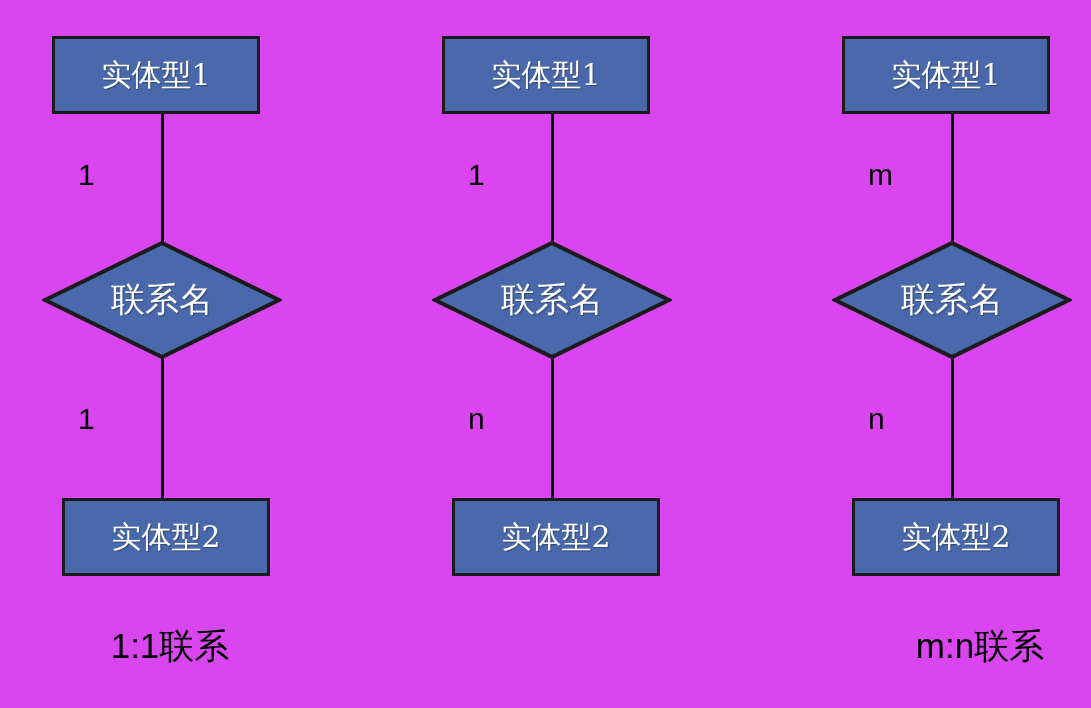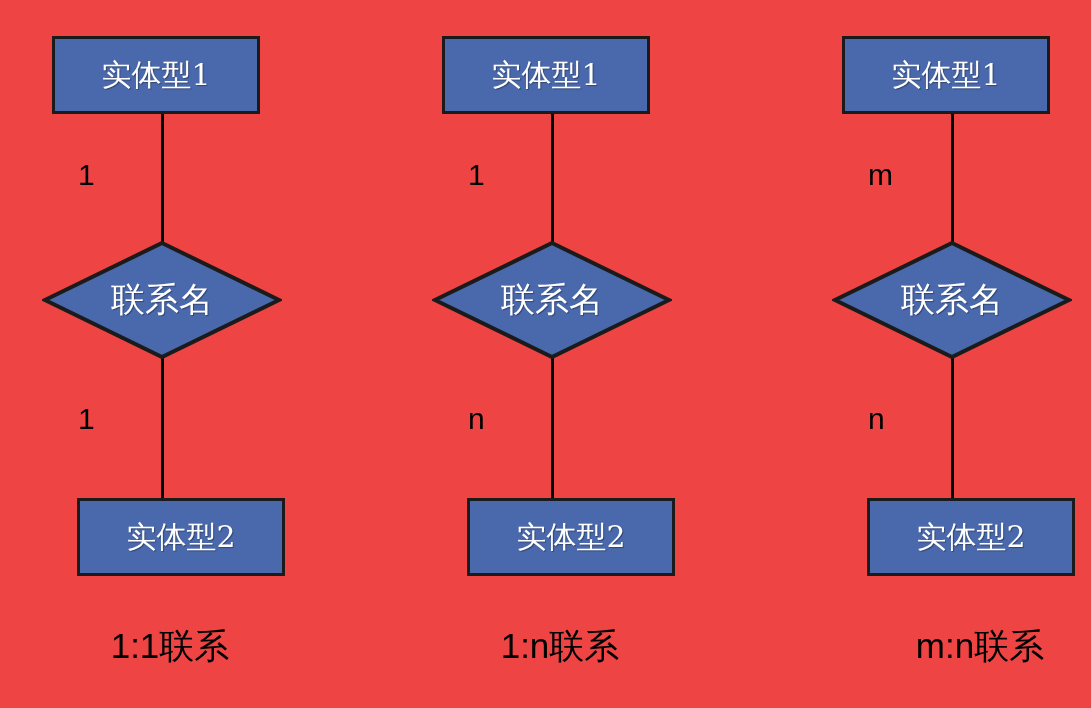--- a/index.html
+++ b/index.html
@@ -11,21 +11,21 @@
     width: 1091px;
     height: 708px;
     position: relative;
     overflow: hidden;
     font-family: "Liberation Sans", "DejaVu Sans", sans-serif;
   }
 
   .canvas {
     position: absolute;
     inset: 0;
-    background: #ef4444;
+    background: #d946ef;
   }
 
   
   .er-column {
     position: absolute;
     top: 0;
     width: 363px;
     height: 708px;
   }
   #col-0 { left: 0px; }
@@ -48,21 +48,21 @@
     width: 208px;
     height: 78px;
     background: #4a69ad;
     border: 3px solid #1b1b1b;
     box-sizing: border-box;
     display: flex;
     align-items: center;
     justify-content: center;
   }
   .entity-top    { left: 52px;  top: 36px; }
-  .entity-bottom { left: 62px;  top: 498px; margin-left: 15px; }
+  .entity-bottom { left: 62px;  top: 498px; }
 
   .entity-label {
     color: #ffffff;
     font-family: "DejaVu Serif", "Liberation Serif", serif;
     font-size: 30px;
     line-height: 1;
     letter-spacing: 0px;
     text-shadow: 1px 1px 1px rgba(0,0,0,0.35);
     white-space: nowrap;
   }
@@ -172,21 +172,20 @@
       <span class="diamond-label">联系名</span>
     </div>
 
     <div class="cardinality cardinality-top">1</div>
     <div class="cardinality cardinality-bottom">n</div>
 
     <div class="entity-box entity-bottom">
       <span class="entity-label">实体型2</span>
     </div>
 
-    <div class="caption">1:n联系</div>
   </div>
 
   <div class="er-column" id="col-2">
 
     <div class="connector connector-top"></div>
     <div class="connector connector-bottom"></div>
 
     <div class="entity-box entity-top">
       <span class="entity-label">实体型1</span>
     </div>

